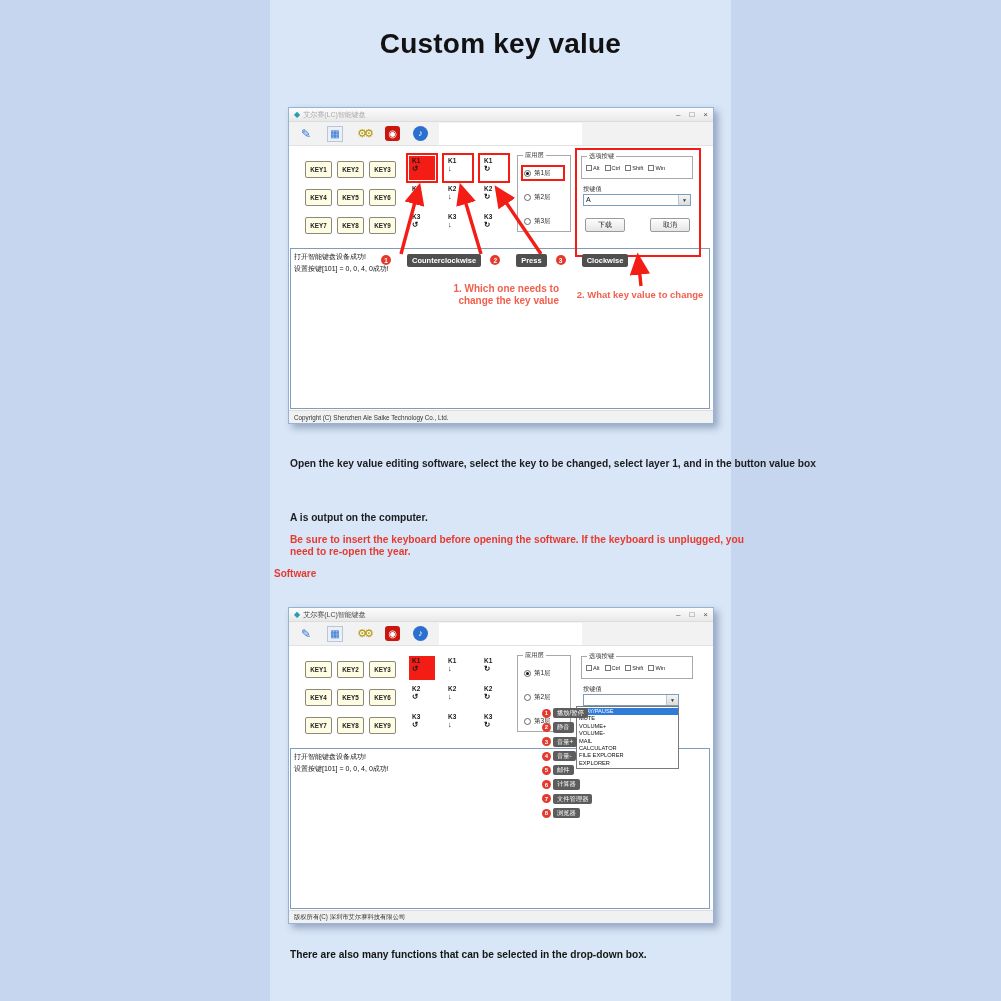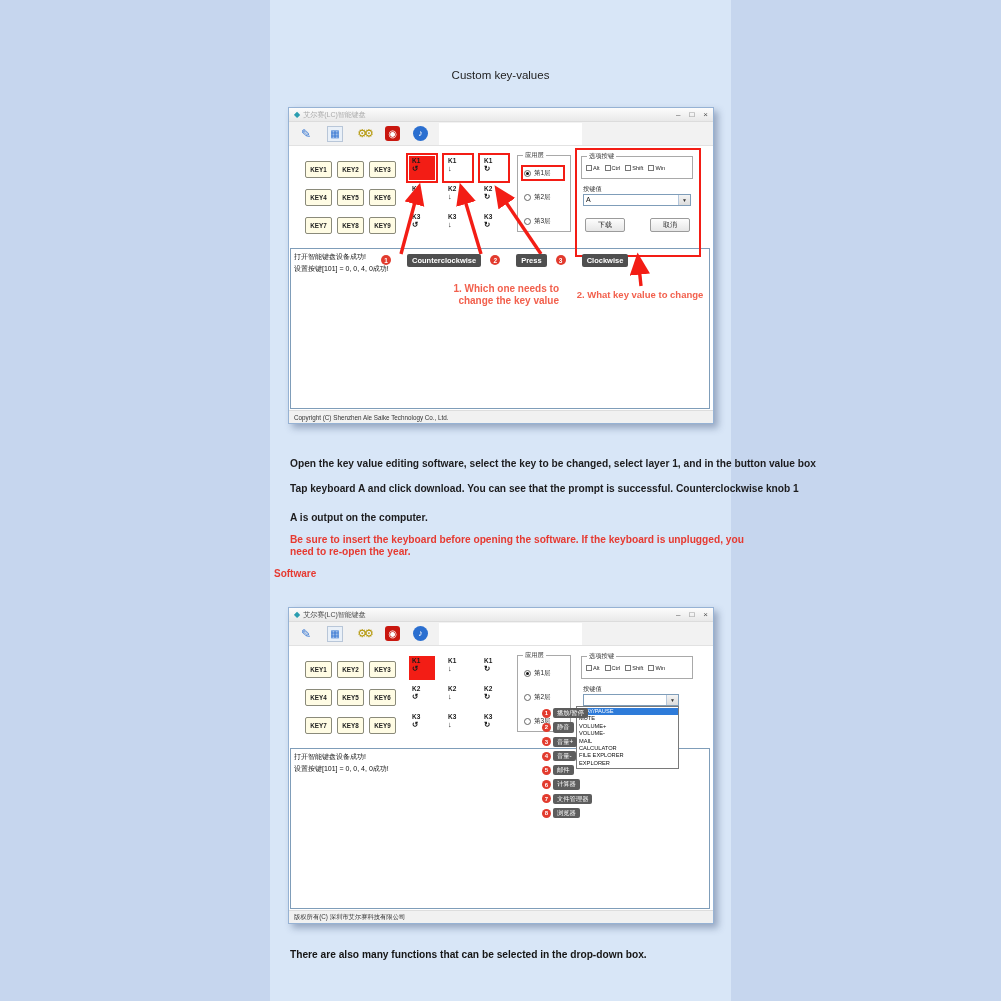--- a/index.html
+++ b/index.html
@@ -113,21 +113,21 @@
     white-space:pre;line-height:1.2;}
   .t-soft{position:absolute;left:4px;top:568px;color:#e63a31;font-weight:700;font-size:10px;}
   .caption{position:absolute;left:20px;top:949px;font-size:10.2px;font-weight:700;color:#151515;white-space:nowrap;}
 </style>
 </head>
 <body>
 
 <div class="page">
   <div class="column">
 
-    <div class="page-sub">Custom key-values</div>
+    <div class="page-title">Custom key value</div>
 
     <div class="win" id="win1">
       <div class="titlebar">
         <span class="app-icon"></span>
         <span class="win-title">艾尔赛(LC)智能键盘</span>
         <span class="win-controls">
           <span>–</span>
           <span>□</span>
           <span>×</span>
         </span>
@@ -274,21 +274,20 @@
             <span class="badge">3</span>
             <span class="chiplab">Clockwise</span>
           </div>
       </div>
       <div class="note note1">1. Which one needs to
 change the key value</div>
       <div class="note note2">2. What key value to change</div>
     </div>
 
     <div class="tline t-line1">Open the key value editing software, select the key to be changed, select layer 1, and in the button value box</div>
-    <div class="tline t-line2">Tap keyboard A and click download. You can see that the prompt is successful. Counterclockwise knob 1</div>
     <div class="tline t-line3">A is output on the computer.</div>
     <div class="t-warn">Be sure to insert the keyboard before opening the software. If the keyboard is unplugged, you
 need to re-open the year.</div>
     <div class="t-soft">Software</div>
 
     <div class="win" id="win2">
       <div class="titlebar">
         <span class="app-icon"></span>
         <span class="win-title">艾尔赛(LC)智能键盘</span>
         <span class="win-controls">

